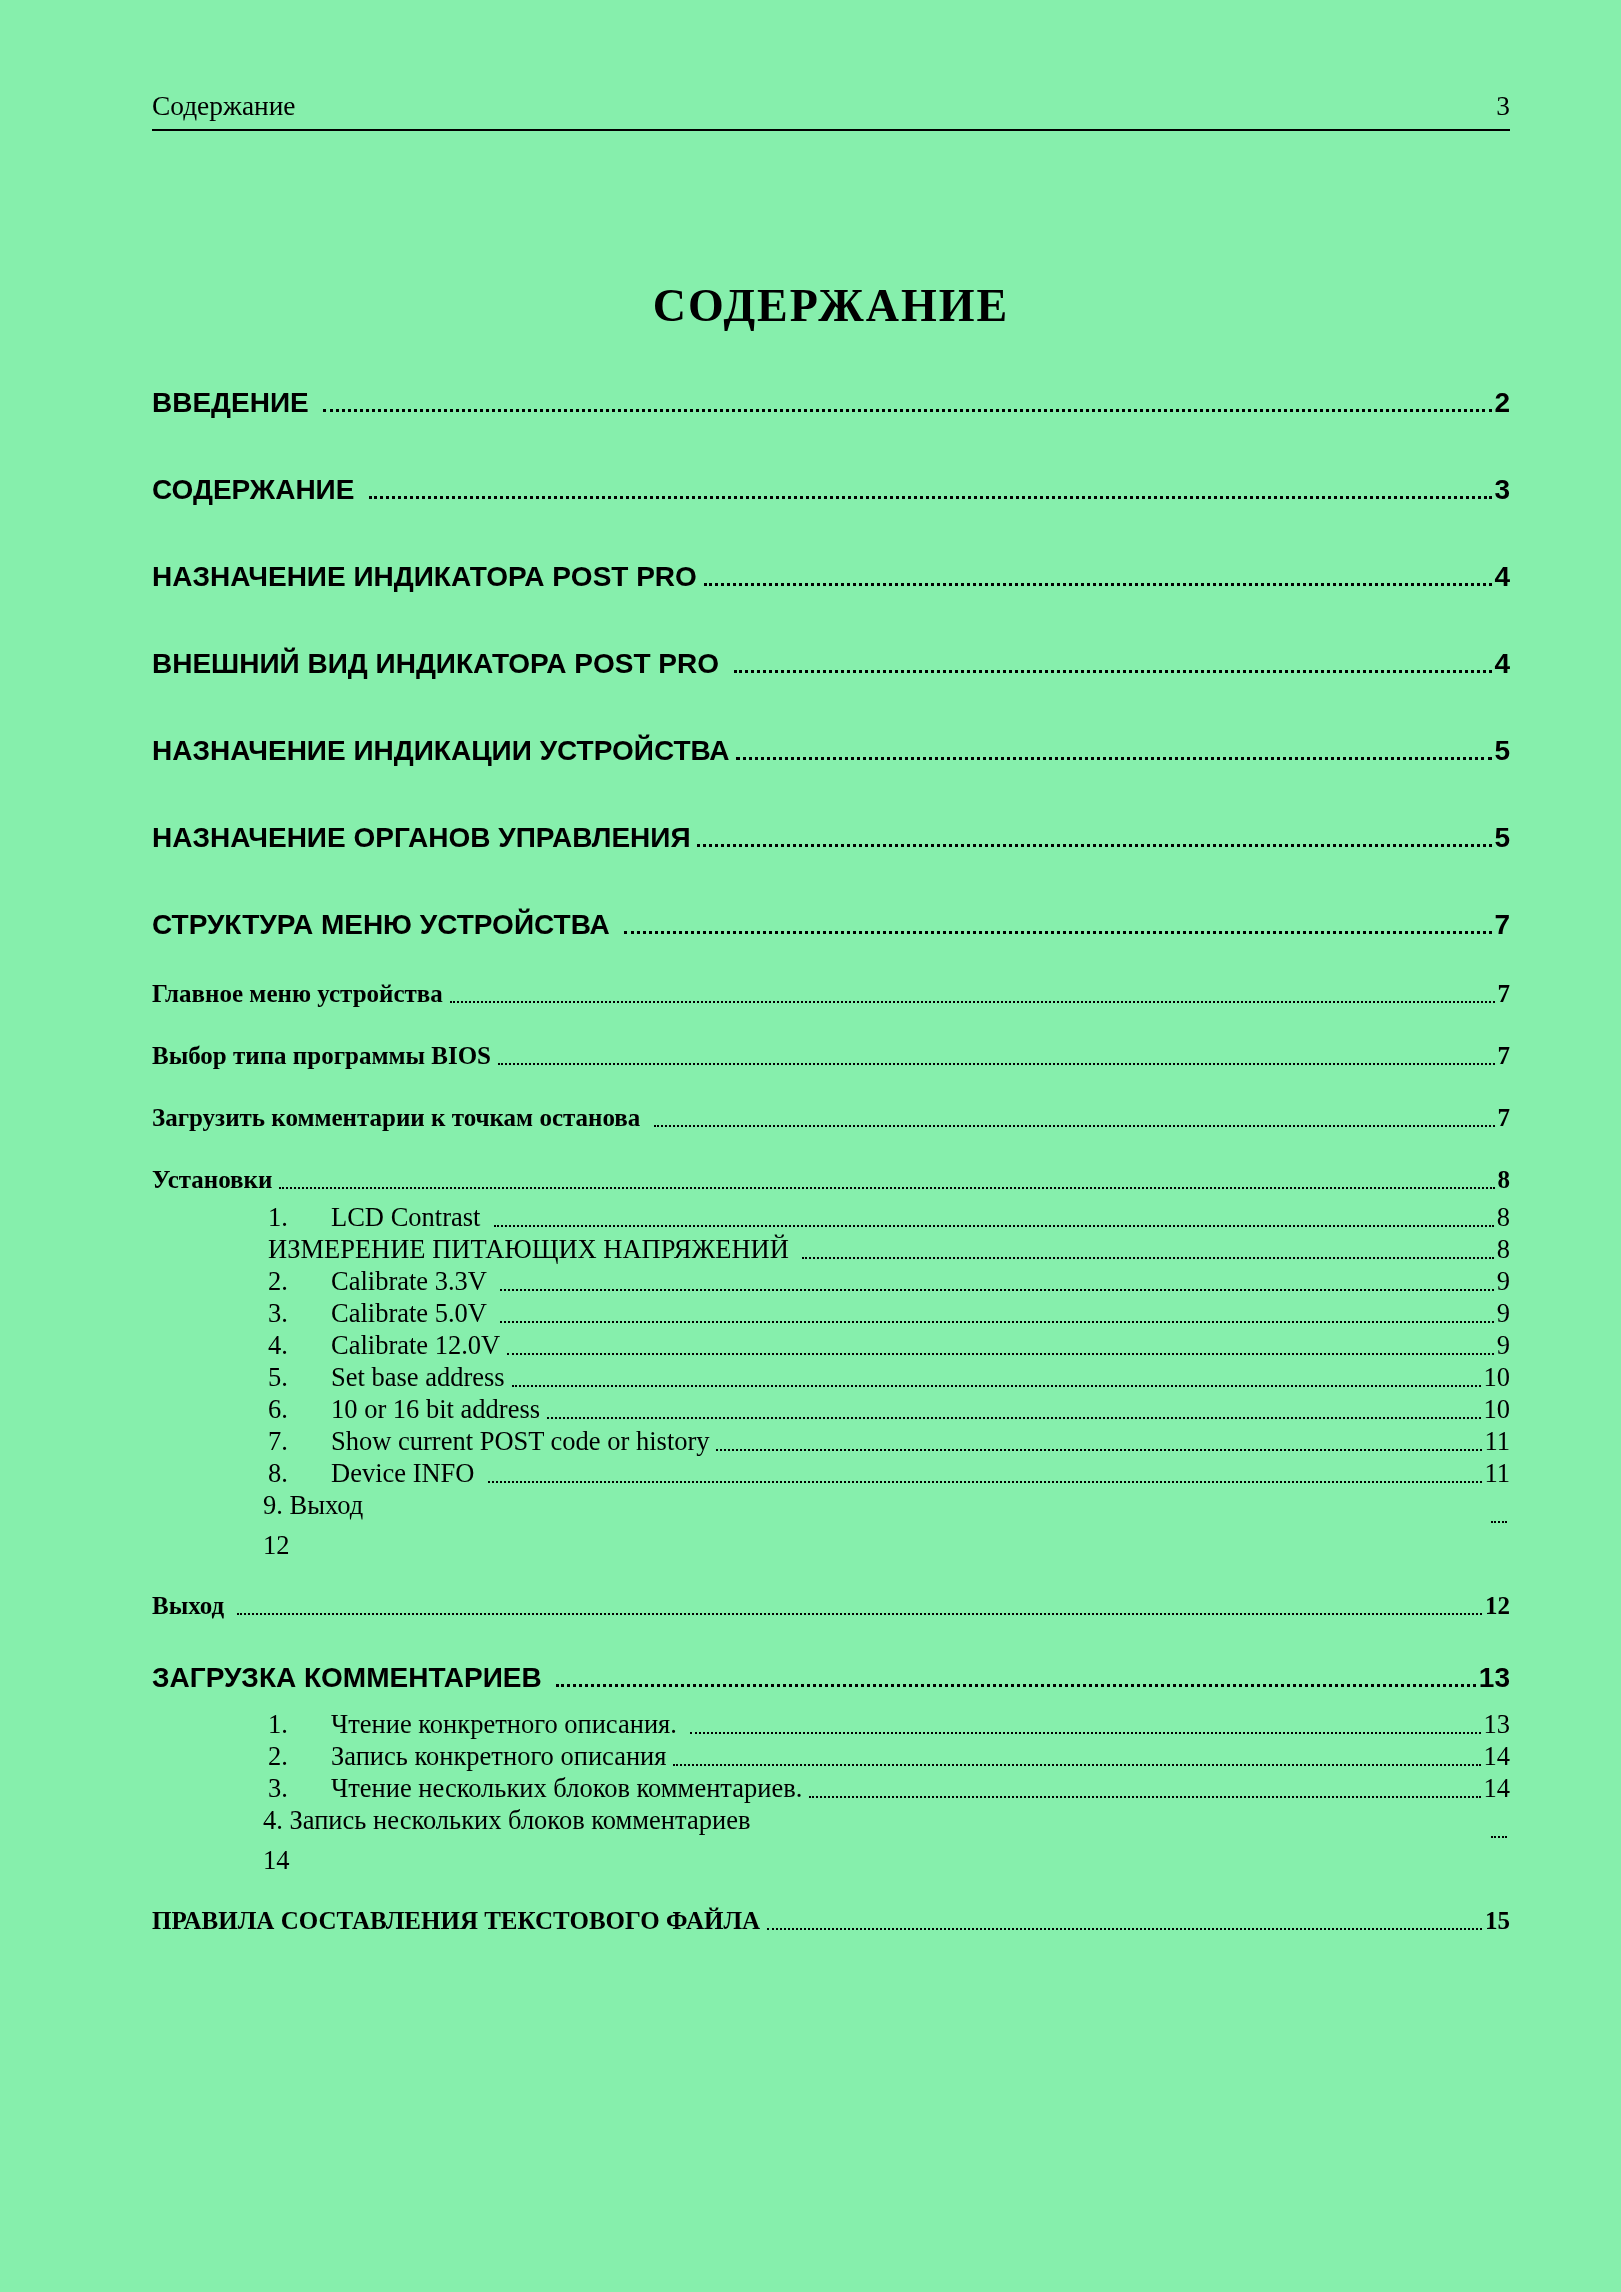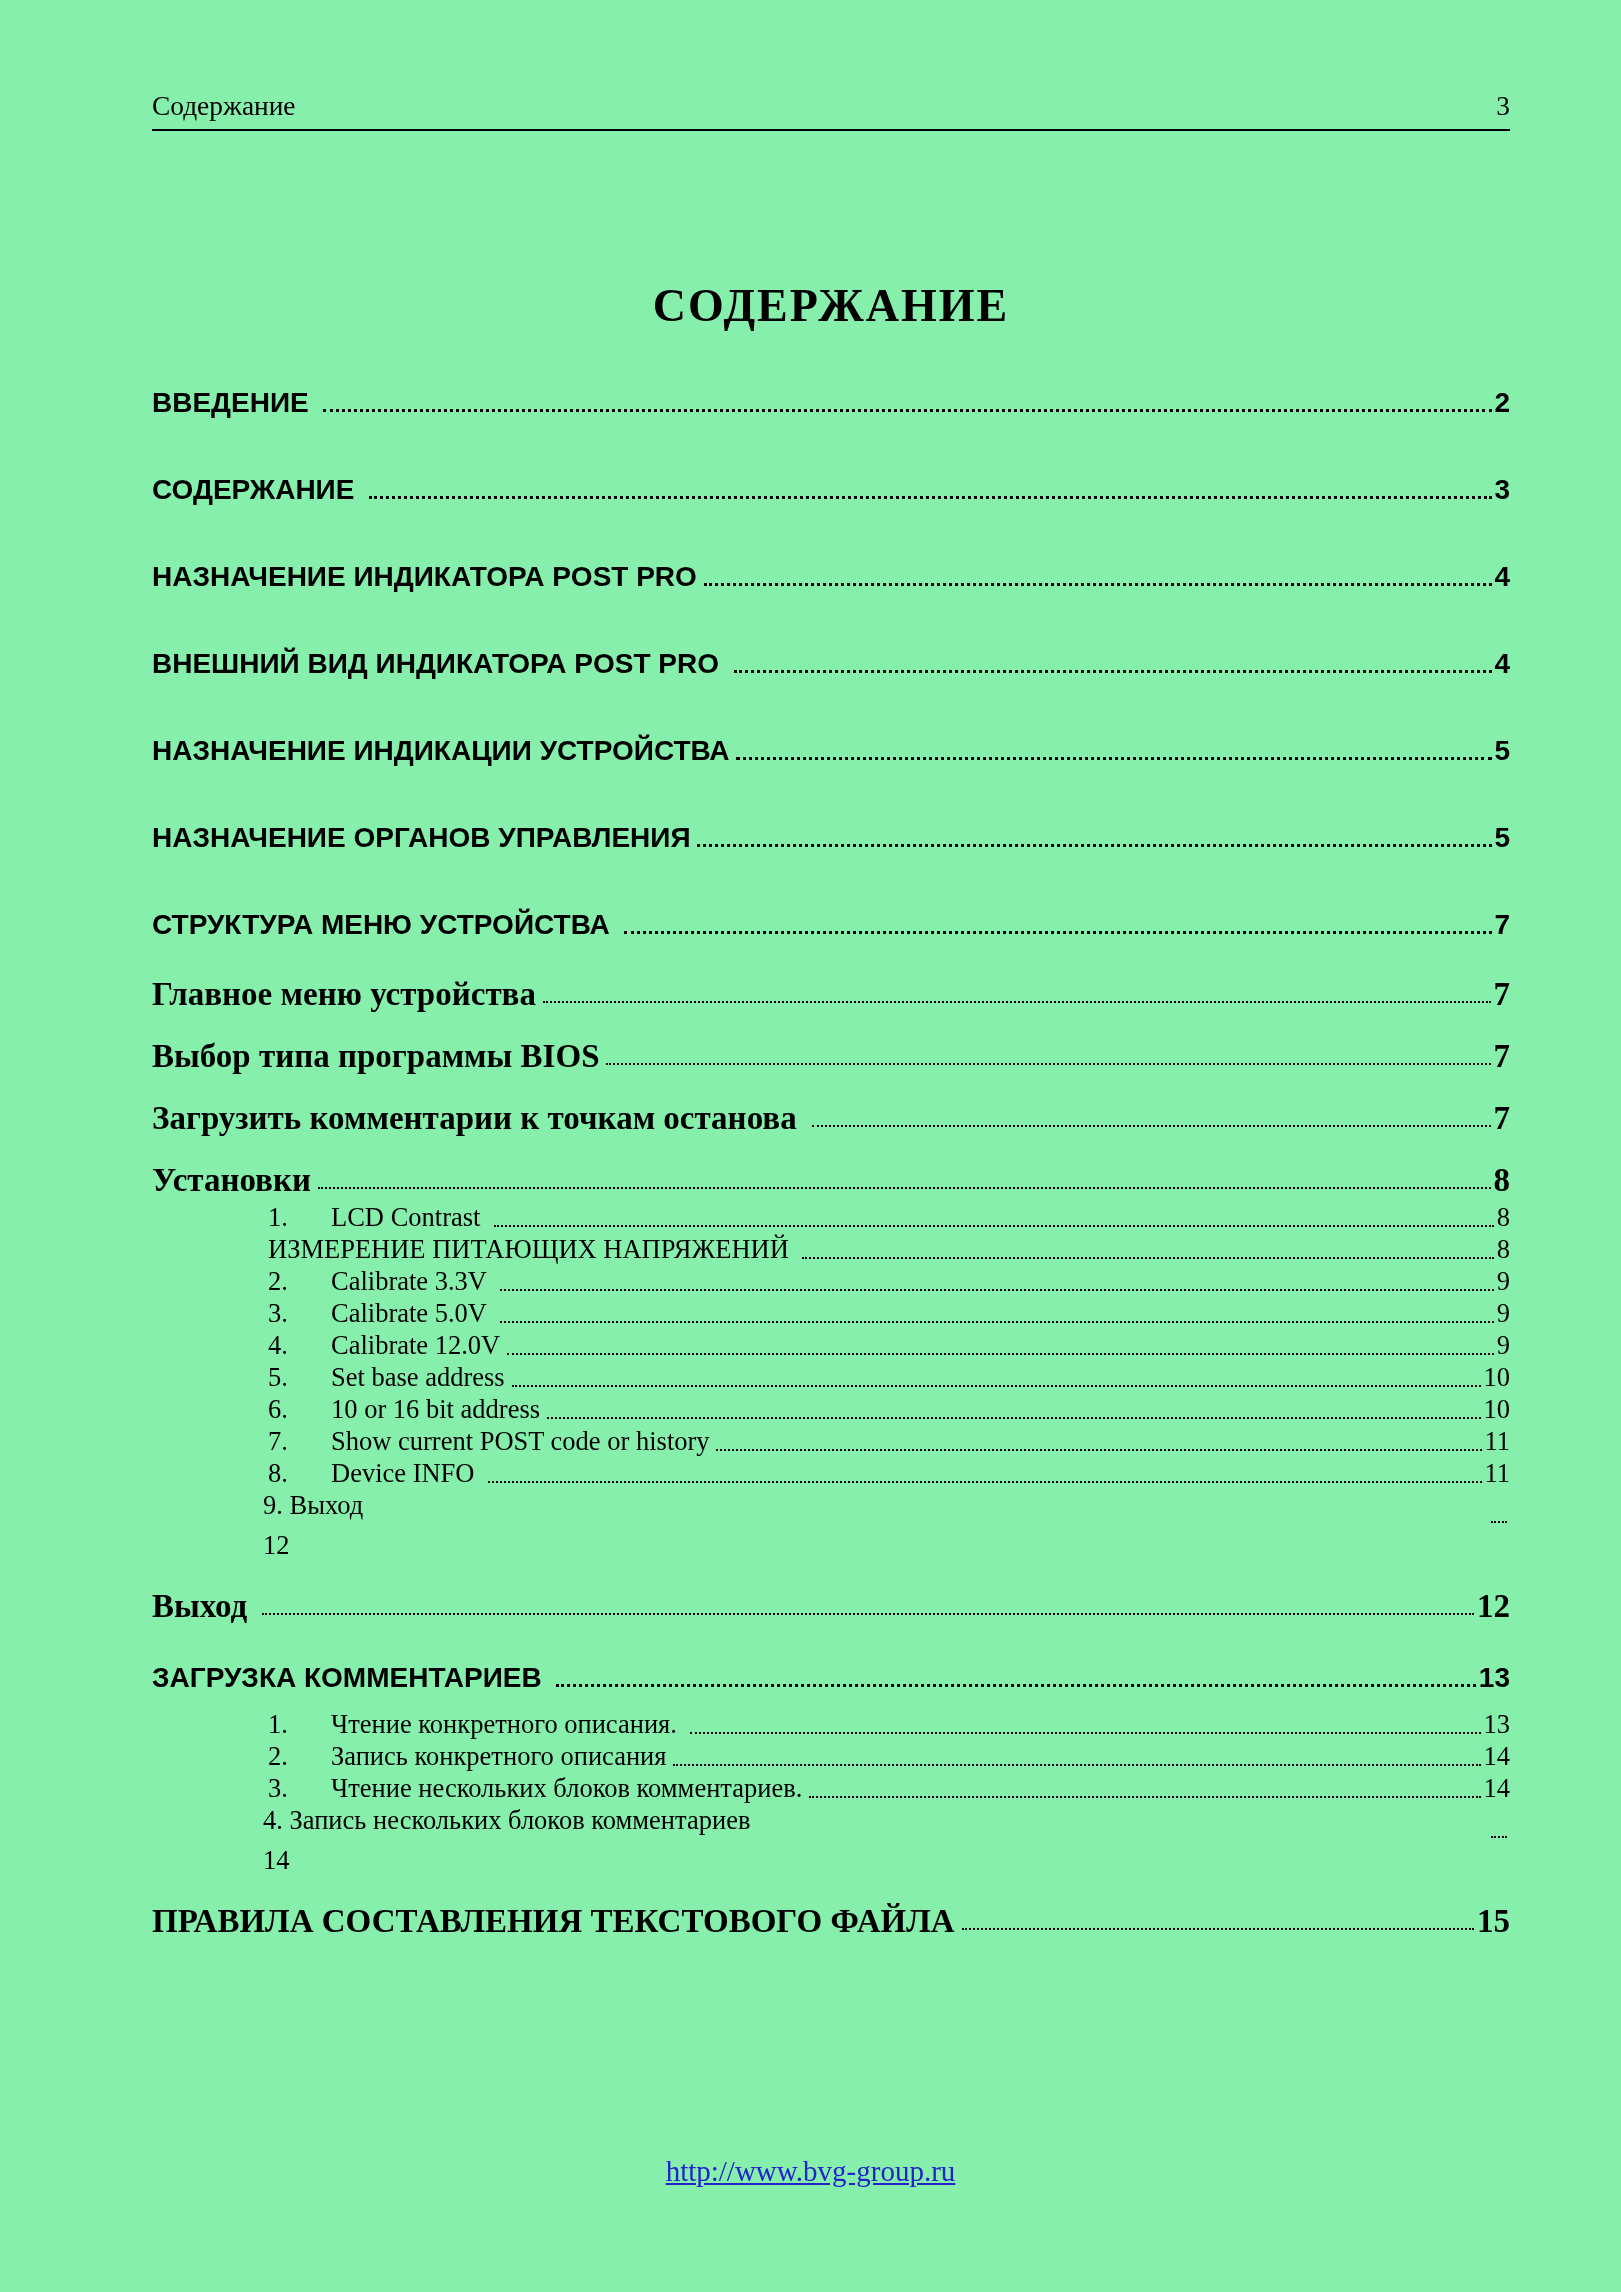--- a/index.html
+++ b/index.html
@@ -56,21 +56,21 @@
     font-weight: bold;
     font-size: 28px;
     line-height: 35px;
     margin-top: 52px;
   }
   .h1 .leader { border-bottom-width: 3.9px; margin-bottom: 7.8px; }
 
   .h2 {
     font-family: "Liberation Serif", serif;
     font-weight: bold;
-    font-size: 33px;
+    font-size: 25px;
     line-height: 30px;
     margin-top: 32px;
   }
   .h2 .leader { border-bottom-width: 2.9px; margin-bottom: 5.9px; }
 
   .h3 {
     font-family: "Liberation Serif", serif;
     font-weight: normal;
     font-size: 26.5px;
     line-height: 32px;
@@ -293,17 +293,14 @@
 
       <div class="row h2">
         <span class="lbl">ПРАВИЛА СОСТАВЛЕНИЯ ТЕКСТОВОГО ФАЙЛА</span>
         <span class="leader"></span>
         <span class="pg">15</span>
       </div>
 
     </div>
   </div>
 
-  <div class="footer">
-    <a href="#">http://www.bvg-group.ru</a>
-  </div>
 </div>
 
 
 </body></html>

